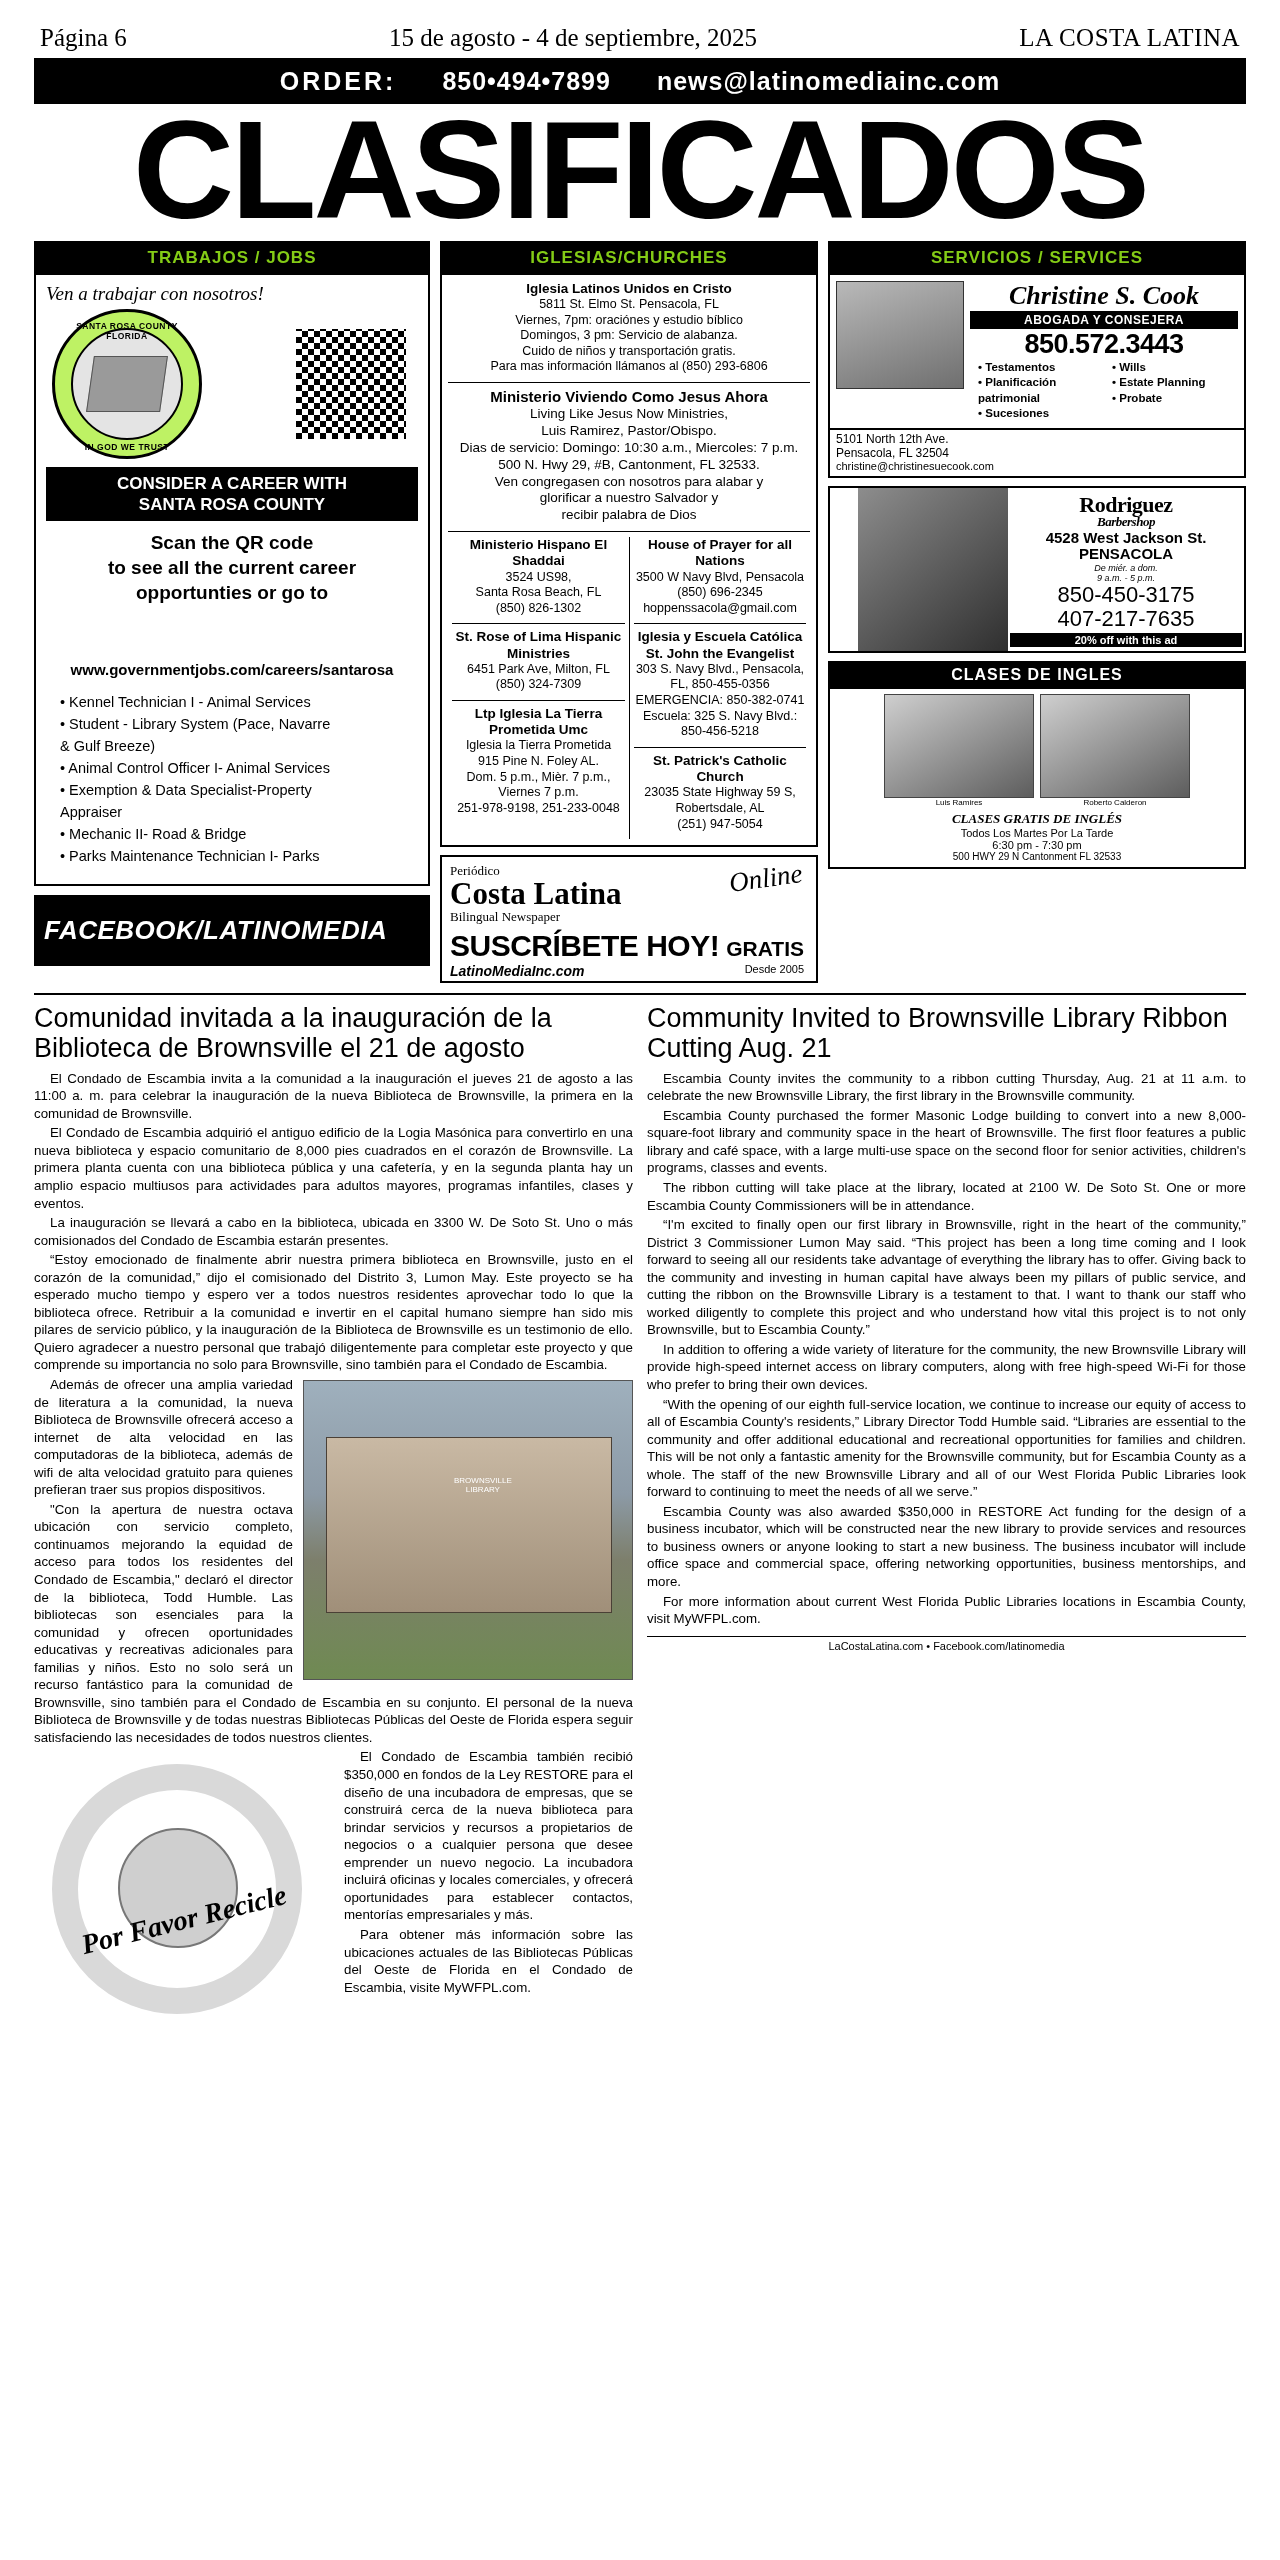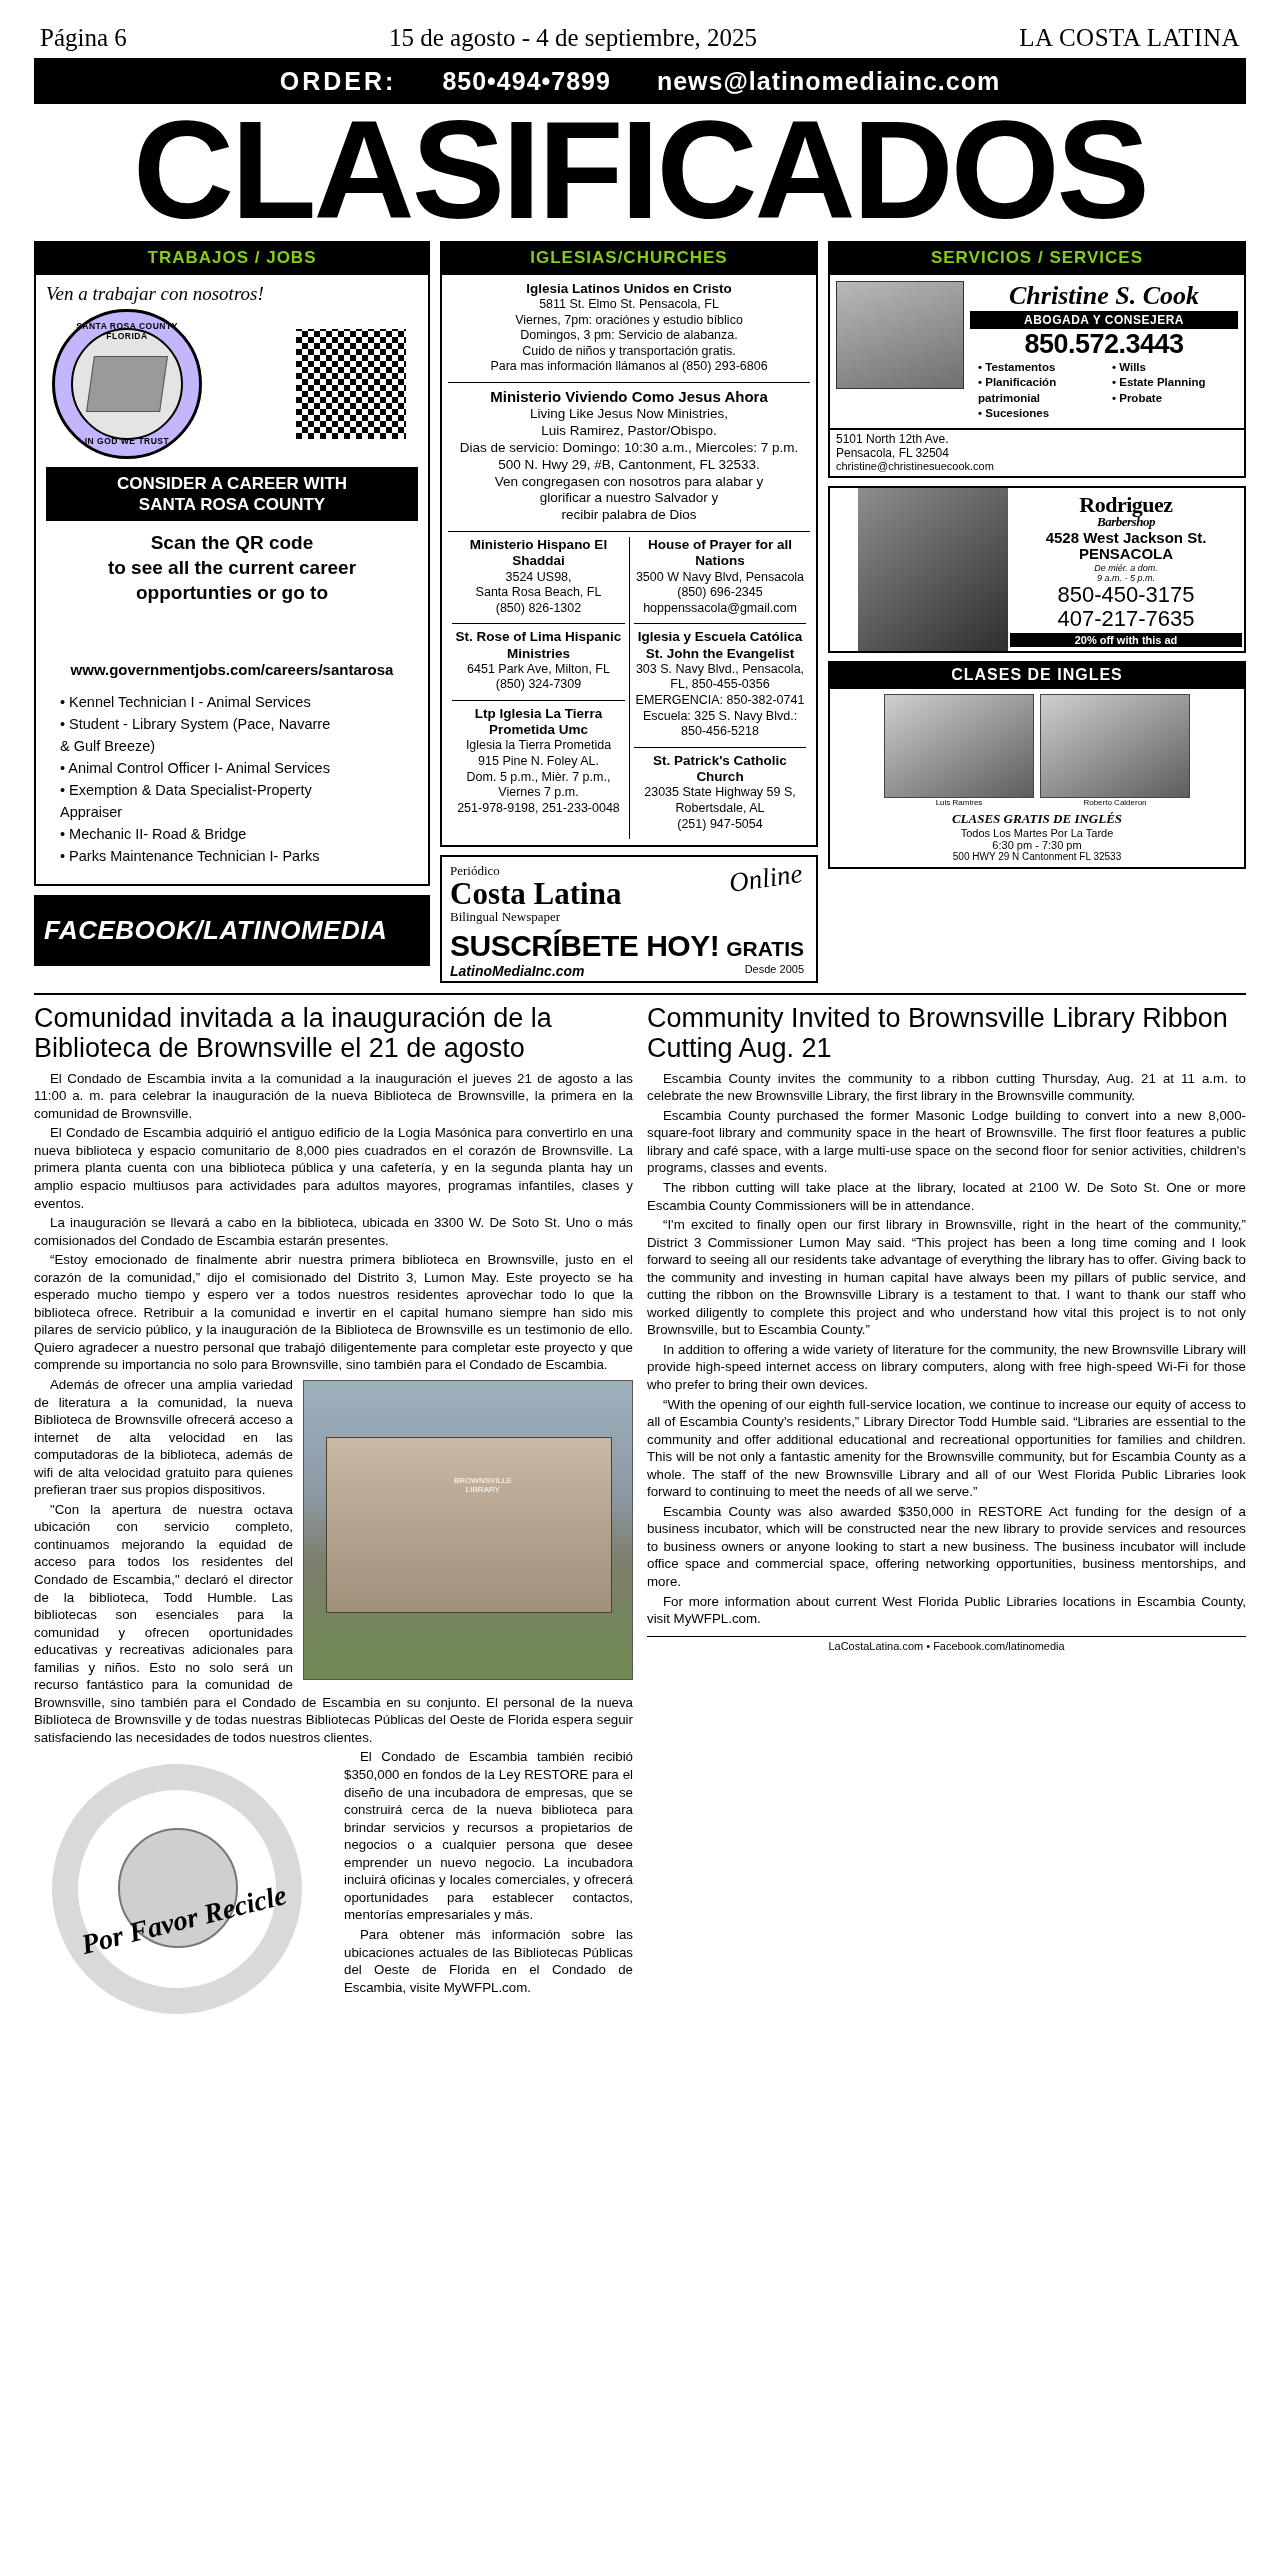--- a/index.html
+++ b/index.html
@@ -32,26 +32,26 @@
   .col.serv { width:418px; }
 
   .secthead { background:#000; color:#84cc16; text-align:center; font-weight:bold; font-size:17px; letter-spacing:1px; padding:5px 17px; border:2px solid #000; }
 
   .boxed { border:2px solid #000; border-top:none; }
 
   
   .jobs-top { border:2px solid #000; border-top:none; padding:8px 10px 6px 10px; }
   .jobs-top .tagline { font-family:"Liberation Serif", serif; font-style:italic; font-size:19px; margin-bottom:4px; }
   .seal-row { display:flex; align-items:center; justify-content:space-between; padding:0 6px; }
-  .seal { width:150px; height:150px; border-radius:50%; border:3px solid #000; display:flex; align-items:center; justify-content:center; position:relative; background:#c4b5fd; }
+  .seal { width:150px; height:150px; border-radius:50%; border:3px solid #000; display:flex; align-items:center; justify-content:center; position:relative; background:#bef264; }
   .seal .inner { width:112px; height:112px; border-radius:50%; border:2px solid #000; background:#e4e4e4; display:flex; align-items:center; justify-content:center; }
   .seal .inner .shape { width:74px; height:56px; background:#9a9a9a; border:1px solid #555; transform:skewX(-8deg); }
   .seal .top-text, .seal .bot-text { position:absolute; width:100%; text-align:center; font-size:8.5px; font-weight:bold; letter-spacing:0.5px; }
   .seal .top-text { top:9px; }
-  .seal .bot-text { bottom:10px; }
+  .seal .bot-text { bottom:4px; }
   .qr { width:118px; height:118px; background:
       repeating-linear-gradient(90deg,#000 0 6px,#fff 6px 12px),
       repeating-linear-gradient(0deg,#000 0 6px,#fff 6px 12px);
       background-blend-mode:difference; border:4px solid #fff; }
   .qrwrap { padding:2px; }
 
   .career-bar { background:#000; color:#fff; text-align:center; font-weight:bold; font-size:17px; padding:6px 4px; line-height:1.25; margin-top:8px; }
   .career-sub { text-align:center; font-weight:bold; font-size:19px; line-height:1.3; padding:10px 6px 4px 6px; }
   .career-url { text-align:center; font-weight:bold; font-size:15px; padding:4px 4px 8px 4px;margin-top:48px; }
   .joblist { font-size:14.5px; line-height:1.45; padding:6px 10px 10px 14px; }

